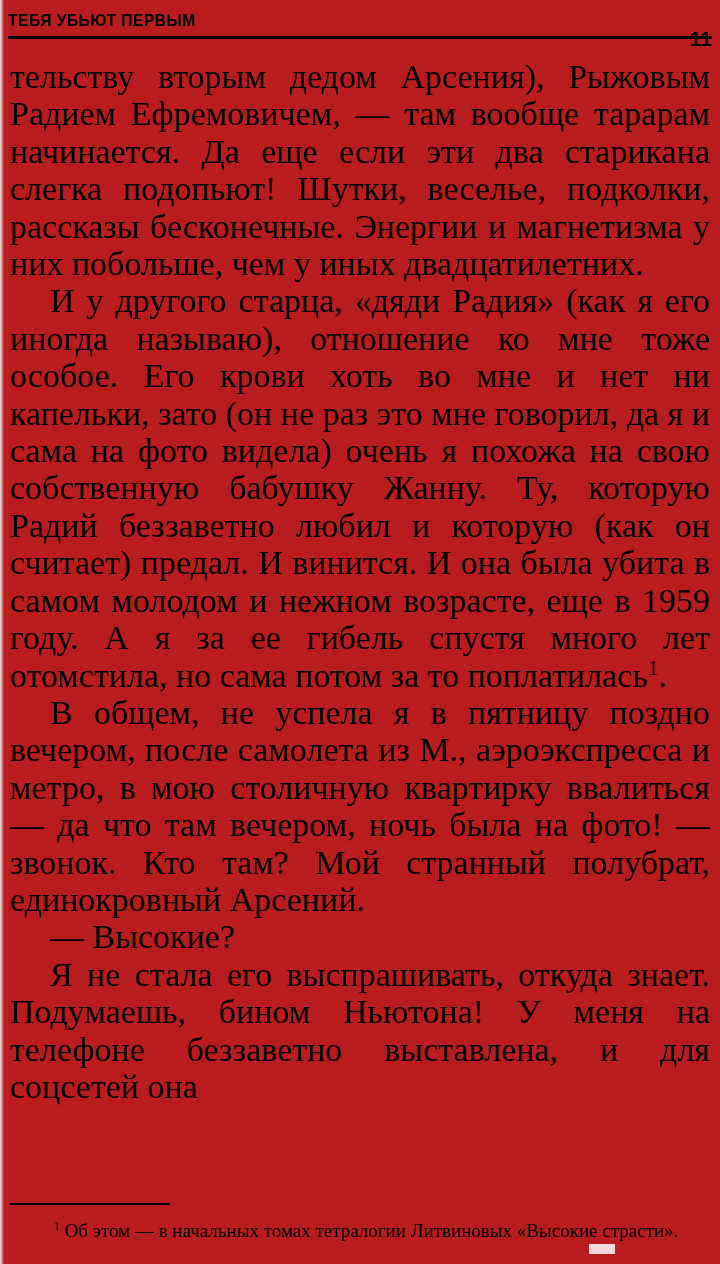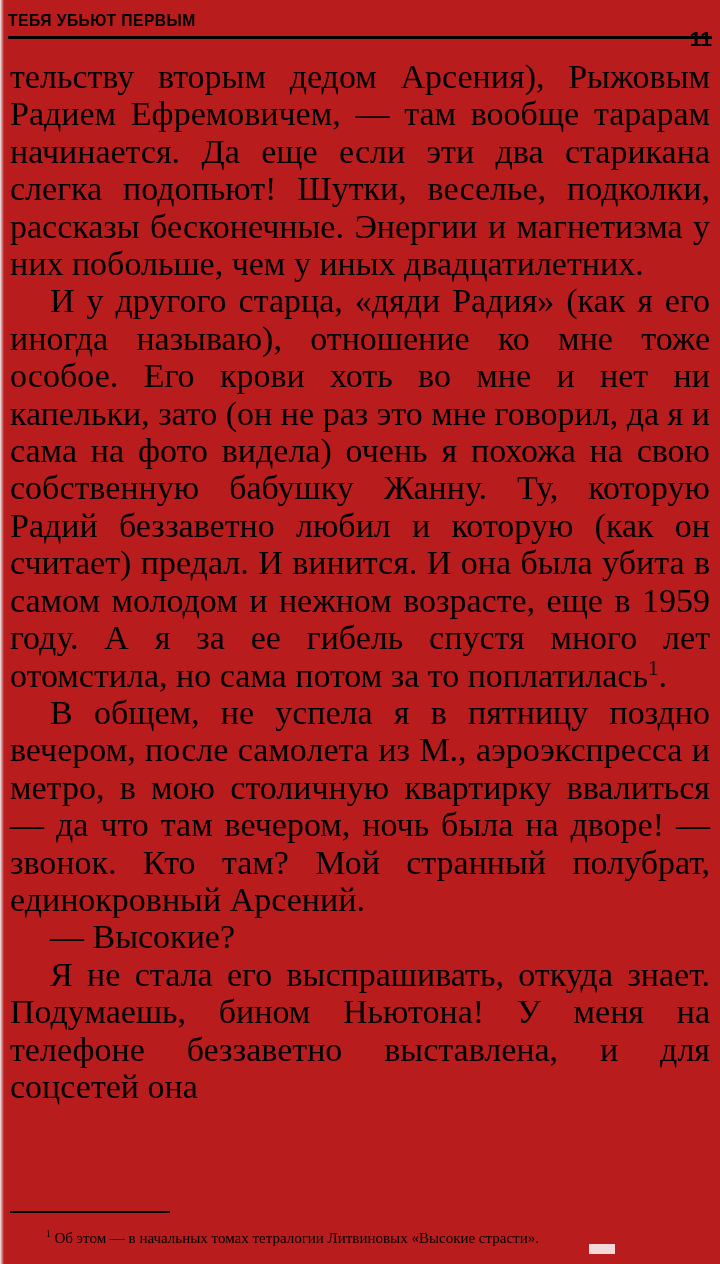--- a/index.html
+++ b/index.html
@@ -78,25 +78,25 @@
     bottom: 10px;
     width: 700px;
   }
   .footnote-rule {
     width: 160px;
     height: 2px;
     background: #000000;
     margin-bottom: 10px;
   }
   .footnote-text {
-    font-size: 15px;
+    font-size: 19px;
     line-height: 31px;
     text-align: justify;
     text-indent: 36px;
-    margin: 0;
+    margin: 8px;
   }
   sup {
     font-size: 0.62em;
     vertical-align: super;
     line-height: 0;
   }
   .stray-mark {
     position: absolute;
     right: 95px;
     bottom: 0px;
@@ -123,21 +123,21 @@
   <div class="header">
     <div class="running-title">Тебя убьют первым</div>
     <div class="page-number">11</div>
   </div>
 
   <div class="rule"></div>
 
   <div class="body-text">
     <p class="first">тельству вторым дедом Арсения), Рыжовым Радием Ефремовичем, — там вообще тарарам начинается. Да еще если эти два старикана слегка подопьют! Шутки, веселье, подколки, рассказы бесконечные. Энергии и магнетизма у них побольше, чем у иных двадцатилетних.</p>
     <p><span>И у другого старца, «дяди Радия» (как я его иногда называю), отношение ко мне тоже особое. Его крови хоть во мне и нет ни капельки, зато (он не раз это мне говорил, да я и сама на фото видела) очень я похожа на свою собственную бабушку Жанну. Ту, которую Радий беззаветно любил и которую (как он считает) предал. И винится. И она была убита в самом молодом и нежном возрасте, еще в 1959 году. А я за ее гибель спустя много лет отомстила, но сама потом за то поплатилась</span><sup>1</sup><span>.</span></p>
-    <p>В общем, не успела я в пятницу поздно вечером, после самолета из М., аэроэкспресса и метро, в мою столичную квартирку ввалиться — да что там вечером, ночь была на дворе! — звонок. Кто там? Мой странный полубрат, единокровный Арсений.</p>
+    <p>В общем, не успела я в пятницу поздно вечером, после самолета из М., аэроэкспресса и метро, в мою столичную квартирку ввалиться — да что там вечером, ночь была на фото! — звонок. Кто там? Мой странный полубрат, единокровный Арсений.</p>
     <p class="dialogue">— Высокие?</p>
     <p>Я не стала его выспрашивать, откуда знает. Подумаешь, бином Ньютона! У меня на телефоне беззаветно выставлена, и для соцсетей она</p>
   </div>
 
   <div class="footnote-area">
     <div class="footnote-rule"></div>
     <p class="footnote-text"><sup>1</sup> <span>Об этом — в начальных томах тетралогии Литвиновых «Высокие страсти».</span></p>
     <div class="stray-mark"></div>
   </div>
 

